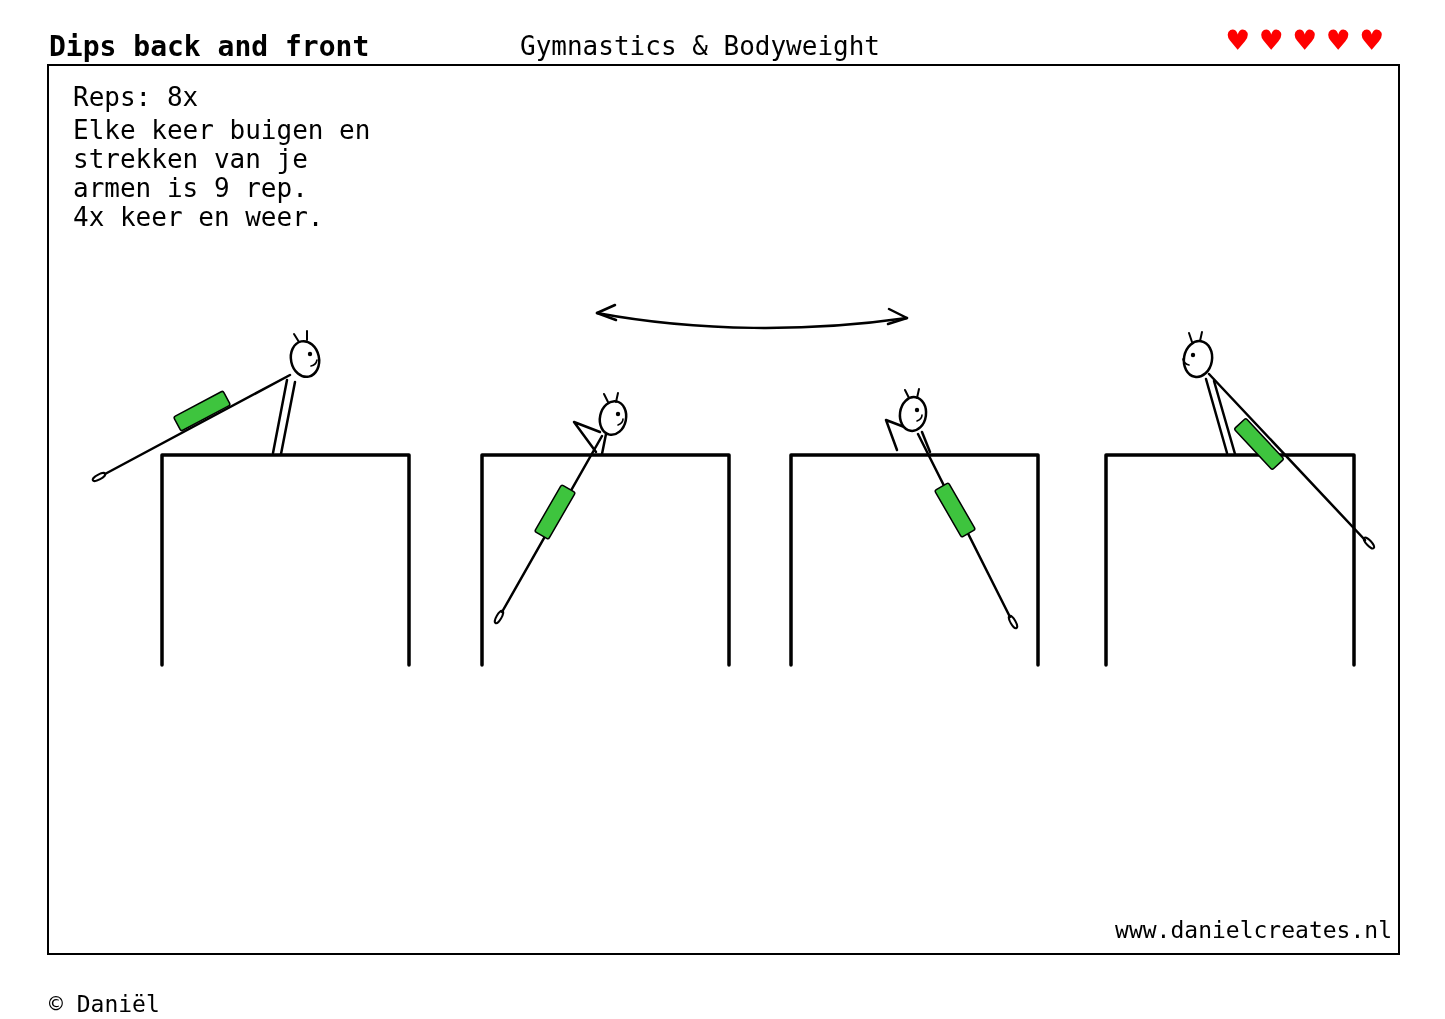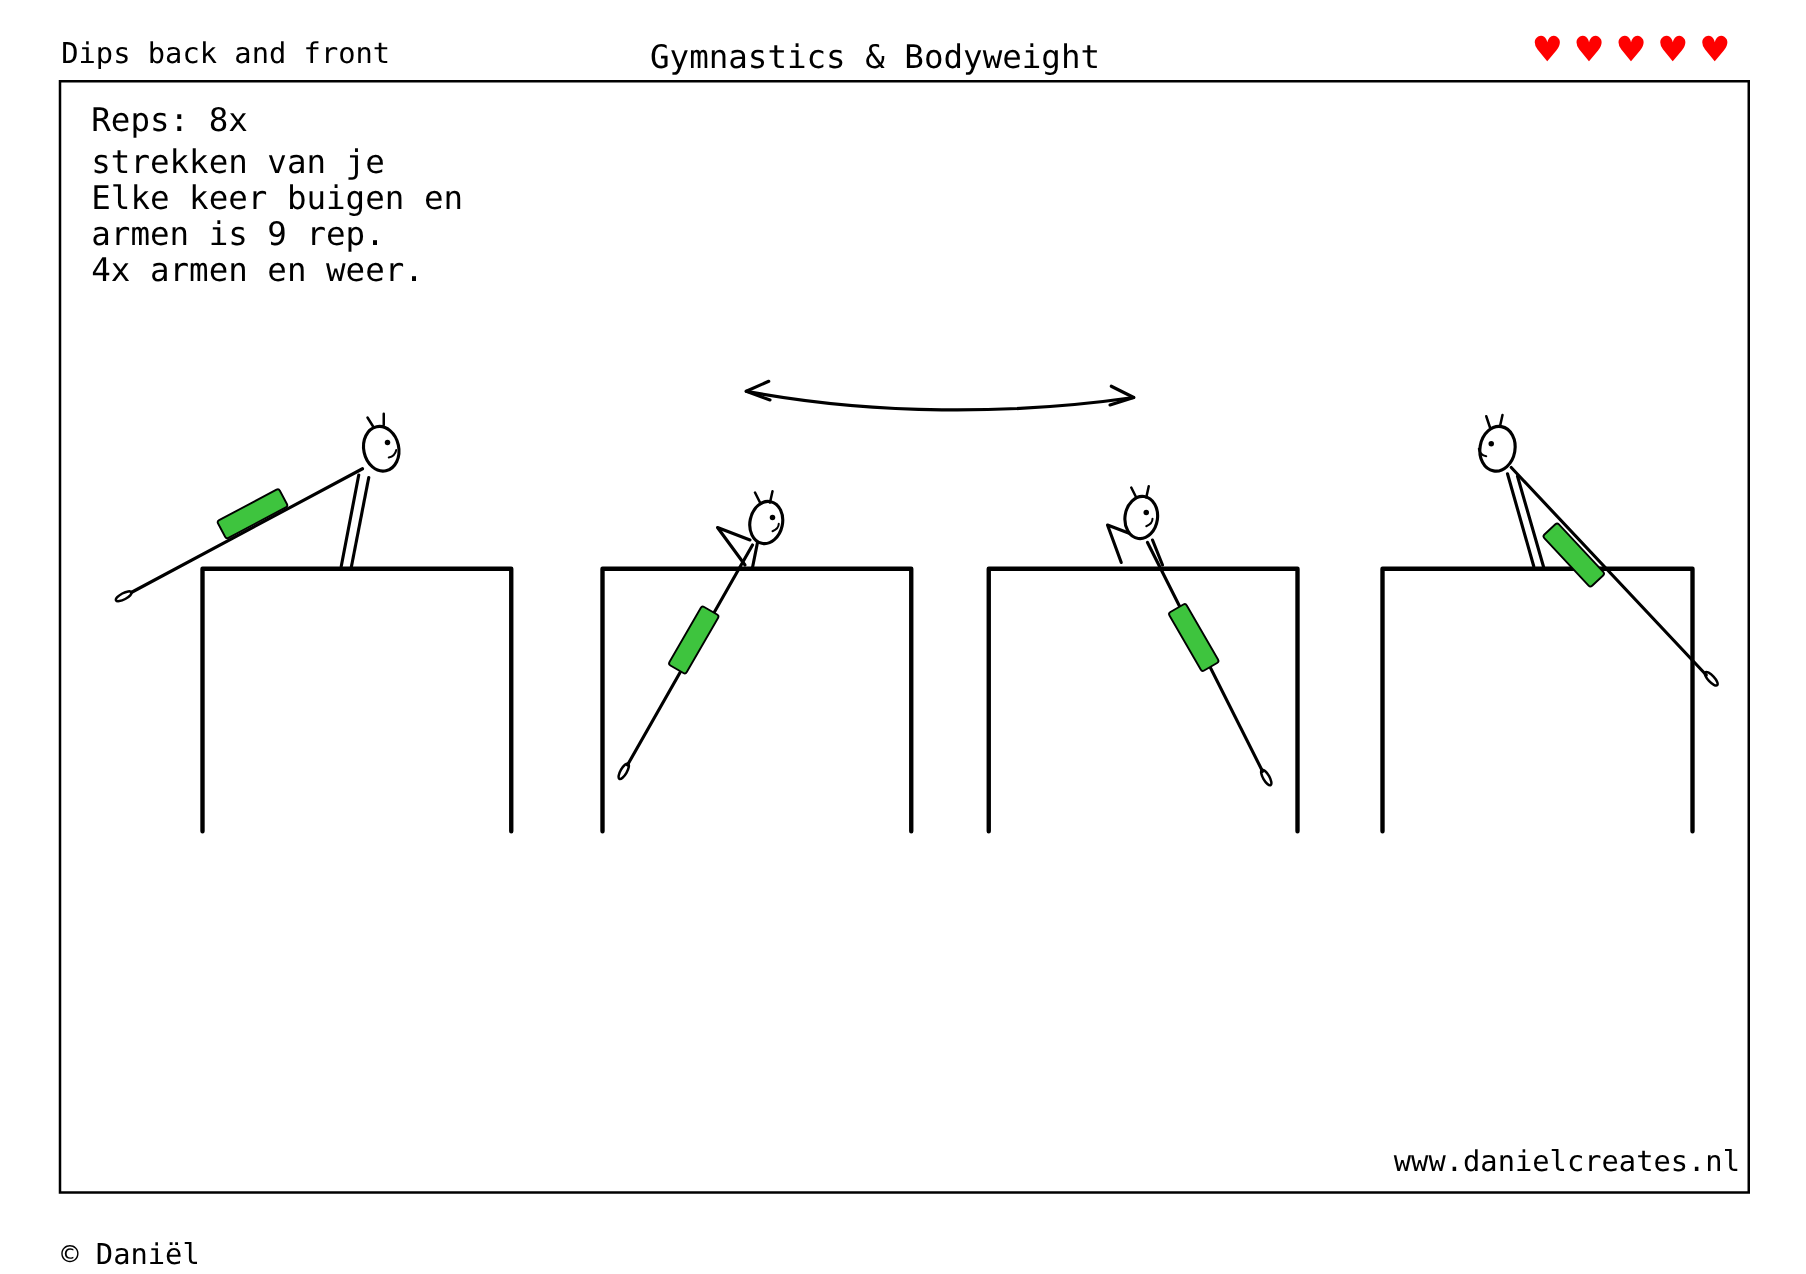--- a/index.html
+++ b/index.html
@@ -5,21 +5,21 @@
   * { margin:0; padding:0; box-sizing:border-box; }
   html, body { width:1445px; height:1019px; background:#ffffff; }
   body {
     position:relative;
     font-family:"DejaVu Sans Mono", monospace;
     color:#000;
     overflow:hidden;
   }
   .page-title {
     position:absolute; left:49px; top:30px;
-    font-size:23px; font-weight:normal; white-space:nowrap;
+    font-size:28px; font-weight:bold; white-space:nowrap;
   }
   .category-title {
     position:absolute; left:520px; top:31px;
     font-size:26px; white-space:nowrap;
   }
   .hearts {
     position:absolute; right:50px; top:20px;
     font-size:34px; letter-spacing:13px;
     color:var(--heart-color, #fe0000);
     white-space:nowrap;
@@ -62,24 +62,24 @@
 <div class="page-title">Dips back and front</div>
 <div class="category-title">Gymnastics &amp; Bodyweight</div>
 
 <div class="hearts"><span>♥</span><span>♥</span><span>♥</span><span>♥</span><span>♥</span></div>
 
 <div class="card">
 
   <div class="reps">Reps: 8x</div>
 
   <div class="instructions">
+    <div>Elke keer buigen en</div>
     <div>strekken van je</div>
-    <div>Elke keer buigen en</div>
     <div>armen is 9 rep.</div>
-    <div>4x armen en weer.</div>
+    <div>4x keer en weer.</div>
   </div>
 
   <svg class="illustration" viewBox="0 0 1349 887" preserveAspectRatio="none">
 
     <g>
       <path class="stroke" stroke-width="3.5" d="M113,599 L113,389 L360,389 L360,599"></path>
       <path class="stroke" stroke-width="3.5" d="M433,599 L433,389 L680,389 L680,599"></path>
       <path class="stroke" stroke-width="3.5" d="M742,599 L742,389 L989,389 L989,599"></path>
       <path class="stroke" stroke-width="3.5" d="M1057,599 L1057,389 L1305,389 L1305,599"></path>
     </g>

